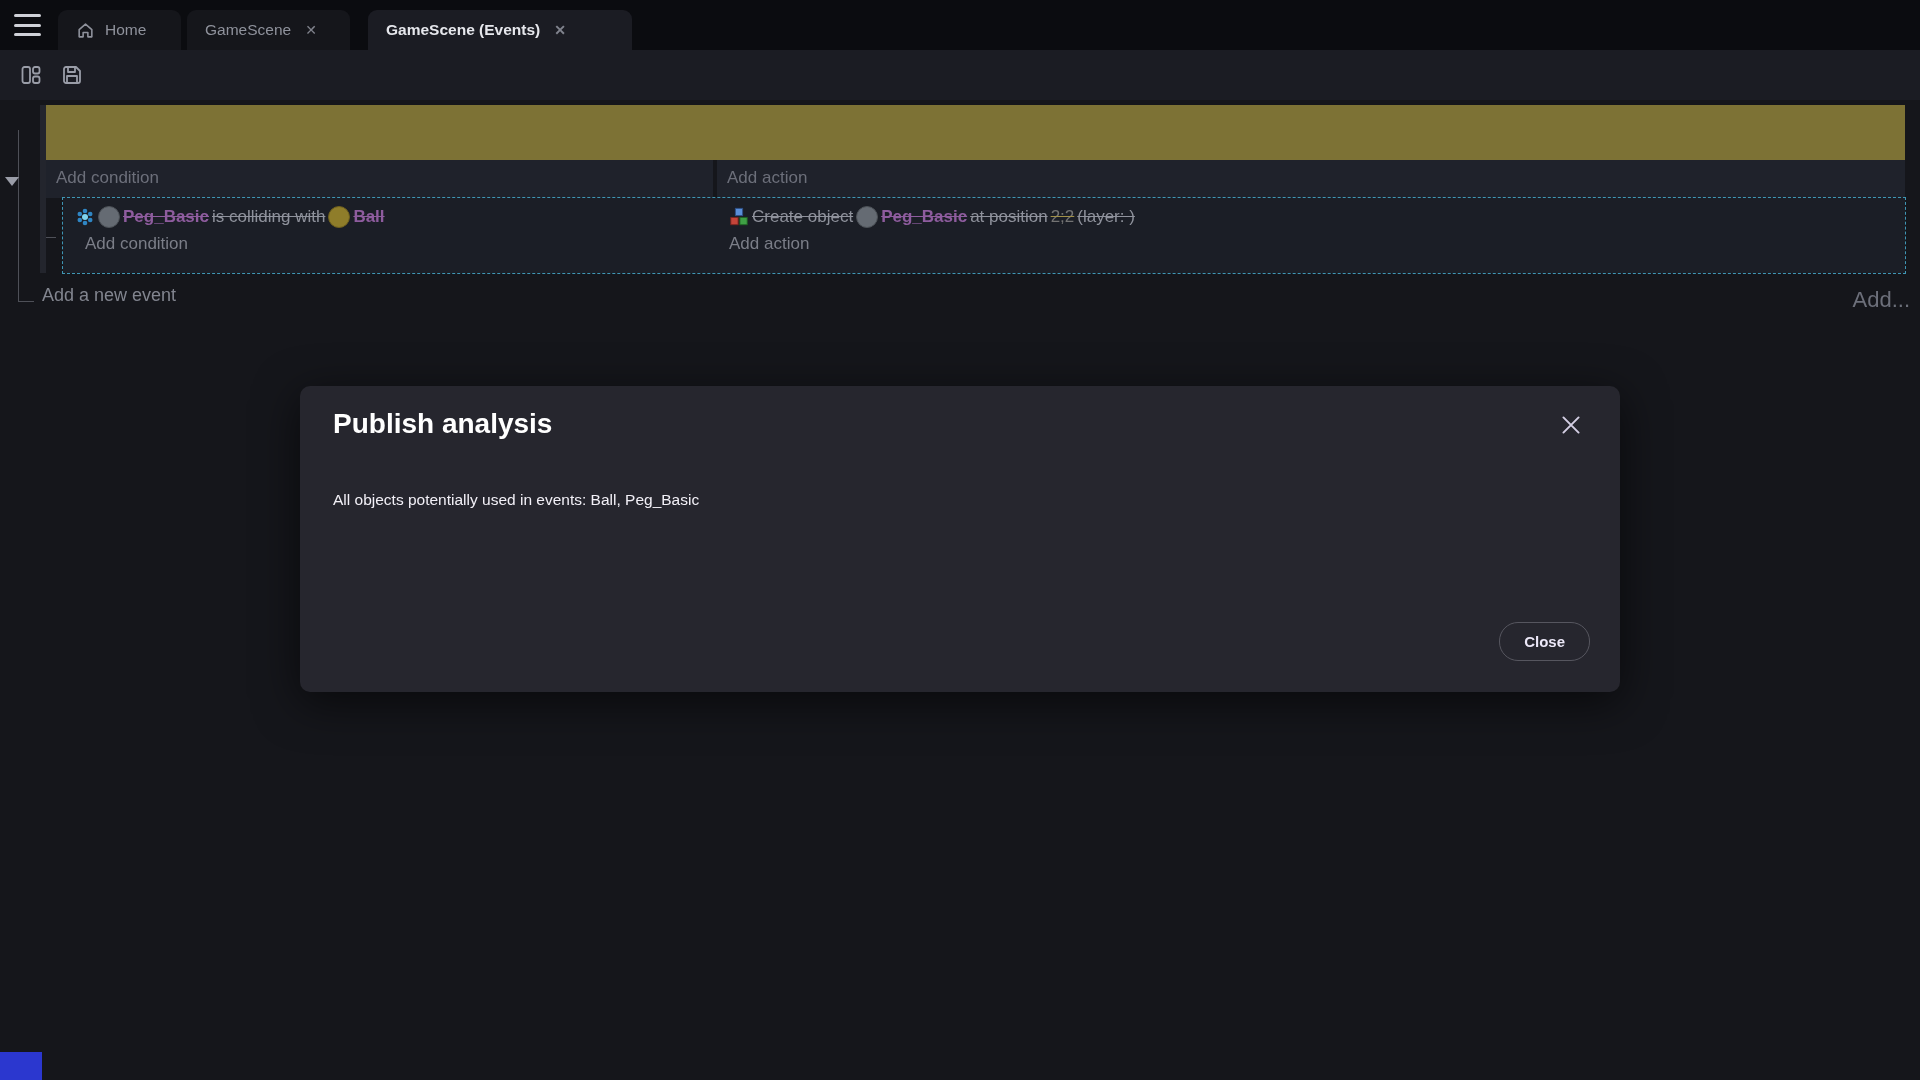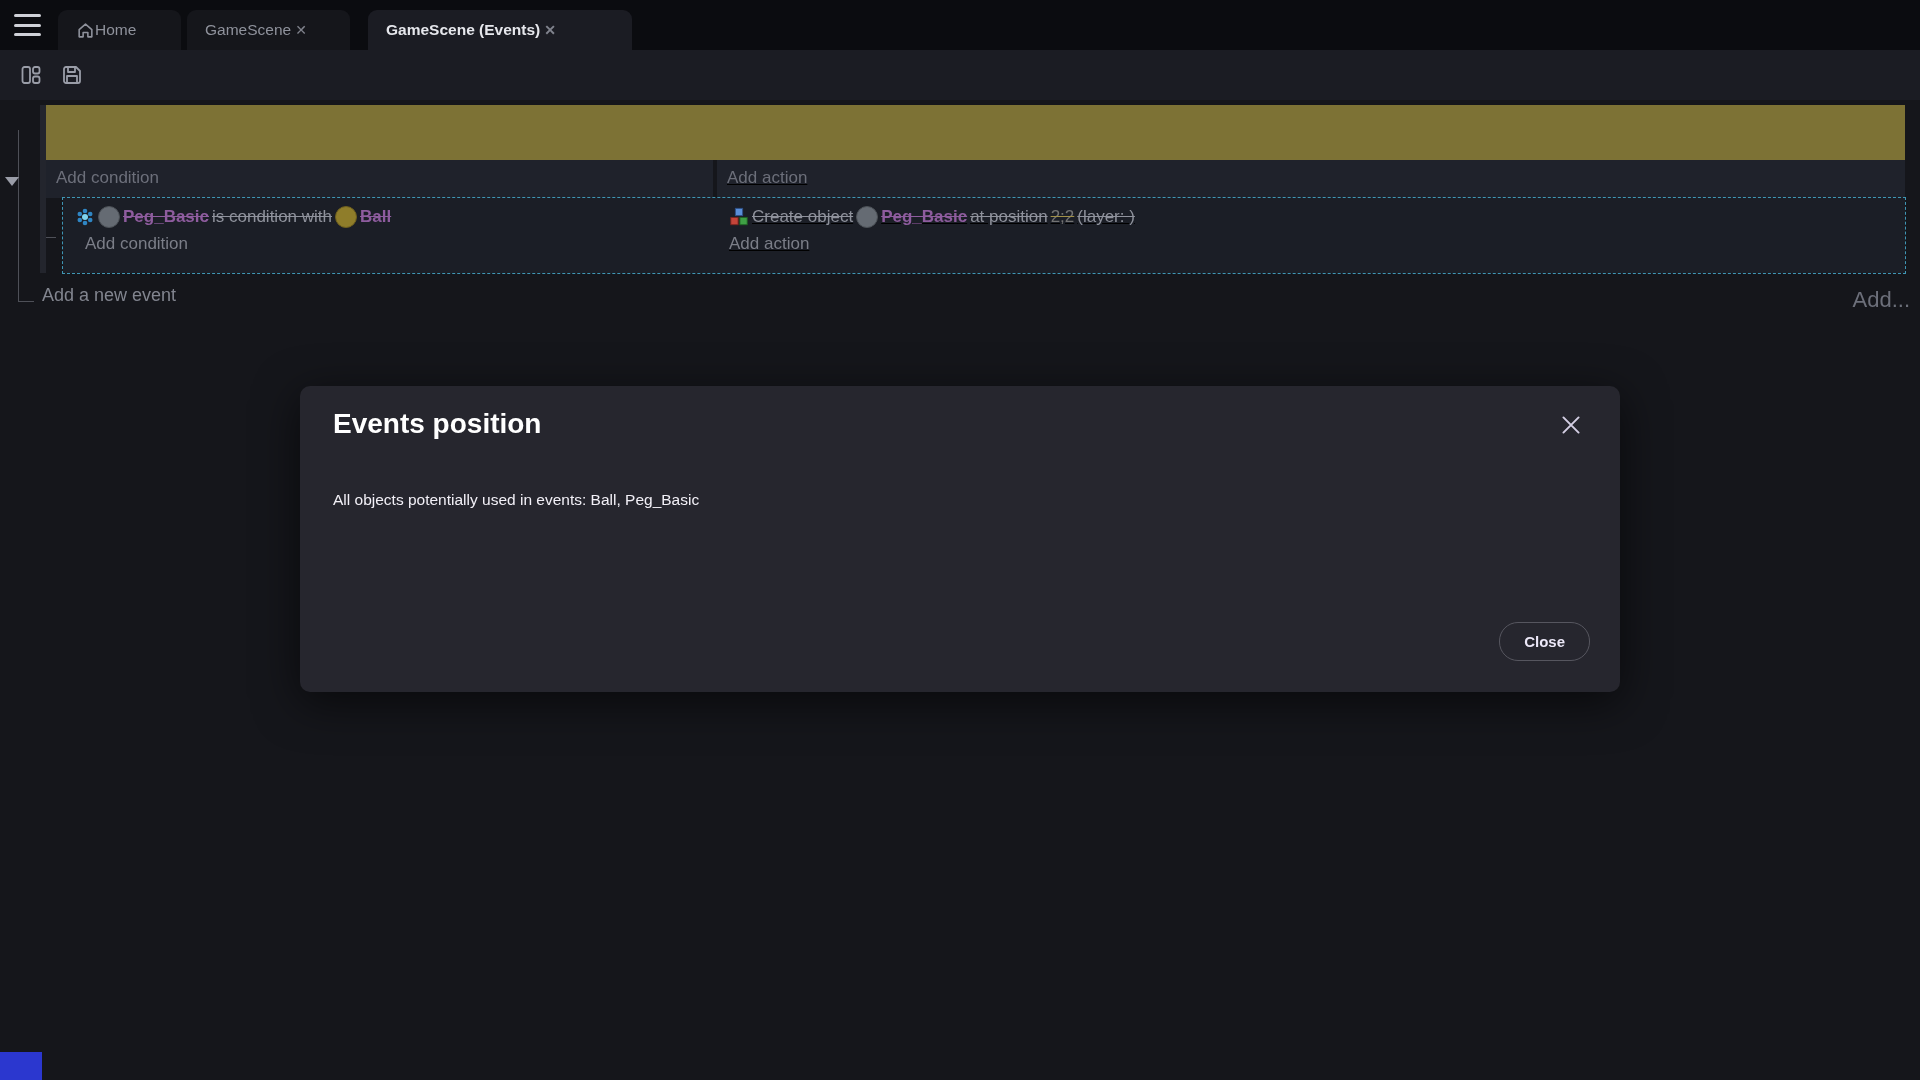--- a/index.html
+++ b/index.html
@@ -3,21 +3,21 @@
 <meta charset="utf-8">
 <style>
   html,body{margin:0;padding:0;background:#0b0c10;}
   *{box-sizing:border-box;font-family:"Liberation Sans",sans-serif;}
   #app{position:relative;width:1920px;height:1080px;background:#15161b;overflow:hidden;}
 
   
   .tabbar{position:absolute;left:0;top:0;width:1920px;height:50px;background:#0b0c10;}
   .hamburger{position:absolute;left:14px;top:14px;width:27px;height:22px;display:flex;flex-direction:column;justify-content:space-between;cursor:pointer;}
   .hamburger span{display:block;height:3px;border-radius:2px;background:#cfd1d8;}
-  .tab{position:absolute;top:10px;height:40px;border-radius:9px 9px 0 0;display:flex;align-items:center;padding:0 18px;font-size:15.5px;color:#8f929c;background:#15161b;cursor:pointer;}
+  .tab{position:absolute;top:10px;height:40px;border-radius:9px 9px 0 0;display:flex;align-items:center;gap:10px;padding:0 18px;font-size:15.5px;color:#8f929c;background:#15161b;cursor:pointer;}
   .tab.active{background:#1b1c23;color:#e6e7ec;font-weight:bold;}
   .tab .tabx{font-size:14px;color:#80838d;padding:2px 4px;cursor:pointer;}
   .tab svg{flex:0 0 auto;}
 
   
   .toolbar{position:absolute;left:0;top:50px;width:1920px;height:50px;background:#1b1c23;}
   .tool-ic{position:absolute;top:13px;width:24px;height:24px;color:#9a9da8;cursor:pointer;}
   .tool-ic svg{width:24px;height:24px;display:block;}
   .btn-preview{position:absolute;left:805px;top:54px;height:43px;display:flex;align-items:stretch;border:1px solid #35363f;border-radius:7px;background:#16171d;color:#9aa0b2;cursor:pointer;}
   .btn-preview .main{display:flex;align-items:center;gap:12px;padding:0 22px;font-weight:bold;font-size:15px;}
@@ -29,21 +29,21 @@
   .right-tools .ic svg{width:24px;height:24px;display:block;}
   .right-tools .ic.dim{color:#4a4c55;}
   .right-tools .vsep{width:1px;height:30px;background:#31323b;margin:0 6px;}
 
   
   .sheet{position:absolute;left:0;top:100px;width:1920px;height:980px;background:#15161b;}
   .gutter{position:absolute;left:40px;top:5px;width:6px;height:168px;background:#23252d;}
   .comment-bar{position:absolute;left:46px;top:5px;width:1859px;height:55px;}
   .row-parent{position:absolute;left:46px;top:60px;width:1859px;height:38px;}
   .col-cond{position:absolute;left:0;top:0;bottom:0;width:667px;background:#1f222b;}
-  .col-act{position:absolute;left:671px;top:0;bottom:0;right:0;background:#1f222b;text-decoration:underline;}
+  .col-act{position:absolute;left:671px;top:0;bottom:0;right:0;background:#1f222b;}
   .addlabel{font-size:17px;color:#6c6f7a;padding:8px 0 0 10px;cursor:pointer;}
   .subevent{position:absolute;left:63px;top:98px;width:1842px;height:75px;background:#1b1e26;outline:1px dashed #3f96b4;outline-offset:0px;}
   .subevent .col-cond{width:650px;background:#1b1e26;}
   .subevent .col-act{left:654px;background:#1b1e26;}
   .sentence{display:flex;align-items:center;gap:3px;padding:8px 0 0 12px;font-size:17px;white-space:nowrap;}
   .sentence .t{color:#8f929c;text-decoration:line-through;text-decoration-color:#8f929c;}
   .sentence .obj{color:#8e5c9e;font-weight:bold;text-decoration:line-through;text-decoration-color:#8e5c9e;}
   .sentence .num{color:#737373;text-decoration:line-through;text-decoration-color:#a09048;}
   .ocircle{display:inline-block;width:22px;height:22px;border-radius:50%;}
   .oc-gray{background:#656b73;border:1px solid #4c5157;}
@@ -224,21 +224,21 @@
             <circle cx="10" cy="4" r="2.3" fill="#2f86c4"></circle>
               <circle cx="15.2" cy="7" r="2.3" fill="#2f86c4"></circle>
               <circle cx="15.2" cy="13" r="2.3" fill="#2f86c4"></circle>
               <circle cx="10" cy="16" r="2.3" fill="#2f86c4"></circle>
               <circle cx="4.8" cy="13" r="2.3" fill="#2f86c4"></circle>
               <circle cx="4.8" cy="7" r="2.3" fill="#2f86c4"></circle>
               <circle cx="10" cy="10" r="3" fill="#7fd4f0"></circle>
           </svg>
           <span class="ocircle oc-gray"></span>
           <span class="obj">Peg_Basic</span>
-          <span class="t">is condition with</span>
+          <span class="t">is colliding with</span>
           <span class="ocircle oc-ball"></span>
           <span class="obj">Ball</span>
         </div>
         <div class="subadd">Add condition</div>
       </div>
       <div class="col-act">
         <div class="sentence">
           <svg width="20" height="20" viewBox="0 0 22 22">
             <rect x="7" y="1.5" width="8" height="8" fill="#5a8fd8" stroke="#2d4f86" stroke-width="1"></rect>
             <rect x="2" y="11.5" width="8" height="8" fill="#c4453a" stroke="#7c251e" stroke-width="1"></rect>
@@ -253,21 +253,21 @@
         </div>
         <div class="subadd" style="padding-left:12px;">Add action</div>
       </div>
     </div>
 
     <div class="add-new-event">Add a new event</div>
     <div class="add-more">Add...</div>
   </div>
 
   <div class="modal">
-    <div class="modal-title">Events position</div>
+    <div class="modal-title">Publish analysis</div>
     <div class="modal-x">
       <svg viewBox="0 0 24 24" fill="none" stroke="currentColor" stroke-width="1.8" stroke-linecap="round">
           <path d="M5 5 L19 19 M19 5 L5 19"></path>
         </svg>
     </div>
     <div class="modal-body">
       <div>All objects potentially used in events: Ball, Peg_Basic</div>
     </div>
     <button class="btn-close">Close</button>
   </div>

